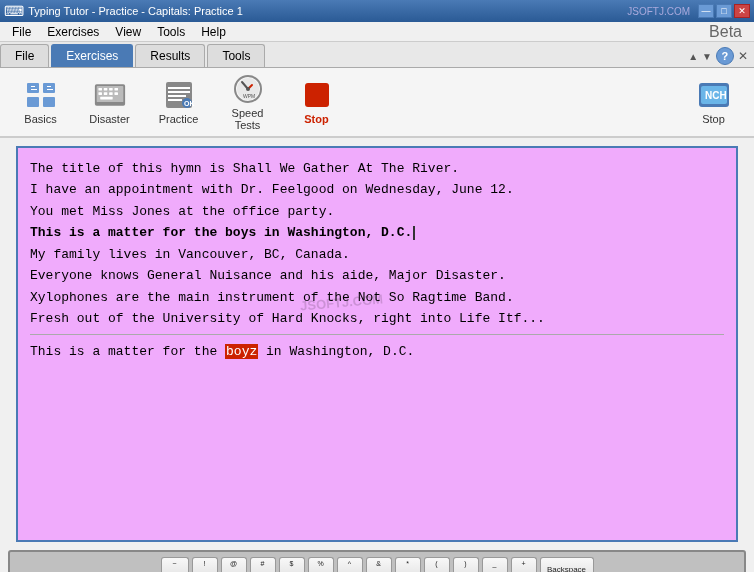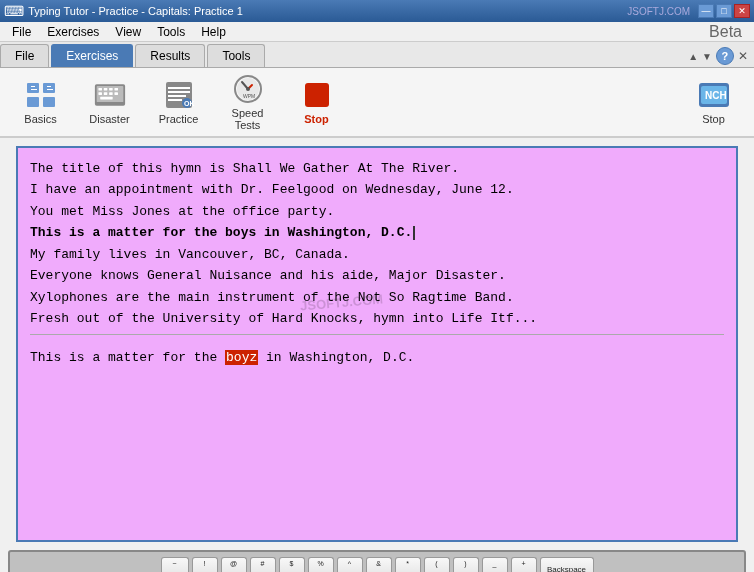--- a/index.html
+++ b/index.html
@@ -276,23 +276,23 @@
 <div id="main" style="display:flex;flex-direction:column;height:calc(572px - 22px - 20px - 26px - 70px - 22px);padding:0 8px;">
 
   <div id="text-area" style="background:#f0abfc;border:2px solid #4a7ab5;padding:10px 12px;font-family:'Courier New',monospace;font-size:13px;line-height:1.65;flex:1;overflow:hidden;">
     <div class="line">The title of this hymn is Shall We Gather At The River.</div>
     <div class="line">I have an appointment with Dr. Feelgood on Wednesday, June 12.</div>
     <div class="line">You met Miss Jones at the office party.</div>
     <div class="line bold-line" style="font-weight:bold;">This is a matter for the boys in Washington, D.C.<span style="display:inline-block;width:2px;height:14px;background:#333;vertical-align:middle;margin-left:1px;"></span></div>
     <div class="line">My family lives in Vancouver, BC, Canada.</div>
     <div class="line">Everyone knows General Nuisance and his aide, Major Disaster.</div>
     <div class="line">Xylophones are the main instrument of the Not So Ragtime Band.</div>
-    <div class="line">Fresh out of the University of Hard Knocks, hymn into Life Itf...</div>
-
-    <div id="practice-line" style="border-top:1px solid #aaa;padding-top:12px;margin-top:4px;font-family:'Courier New',monospace;font-size:13px;">
+    <div class="line">Fresh out of the University of Hard Knocks, right into Life Itf...</div>
+
+    <div id="practice-line" style="border-top:1px solid #aaa;padding-top:6px;margin-top:4px;font-family:'Courier New',monospace;font-size:13px;">
       <span>This is a matter for the </span><span class="highlight-word" style="background:#cc2200;color:white;padding:0 1px;">boyz</span><span> in Washington, D.C.</span>
     </div>
   </div>
 </div>
 
 <div id="keyboard-area" style="background:#c0c0c0;border:2px solid #888;margin:0 8px 2px 8px;padding:5px 6px;border-radius:3px;position:relative;">
 
   <div class="key-row">
     <div class="key" style="width:28px;font-size:8px;height:26px;flex-direction:column;justify-content:space-between;padding:2px 3px;">
       <span style="font-size:7px;">~</span>

